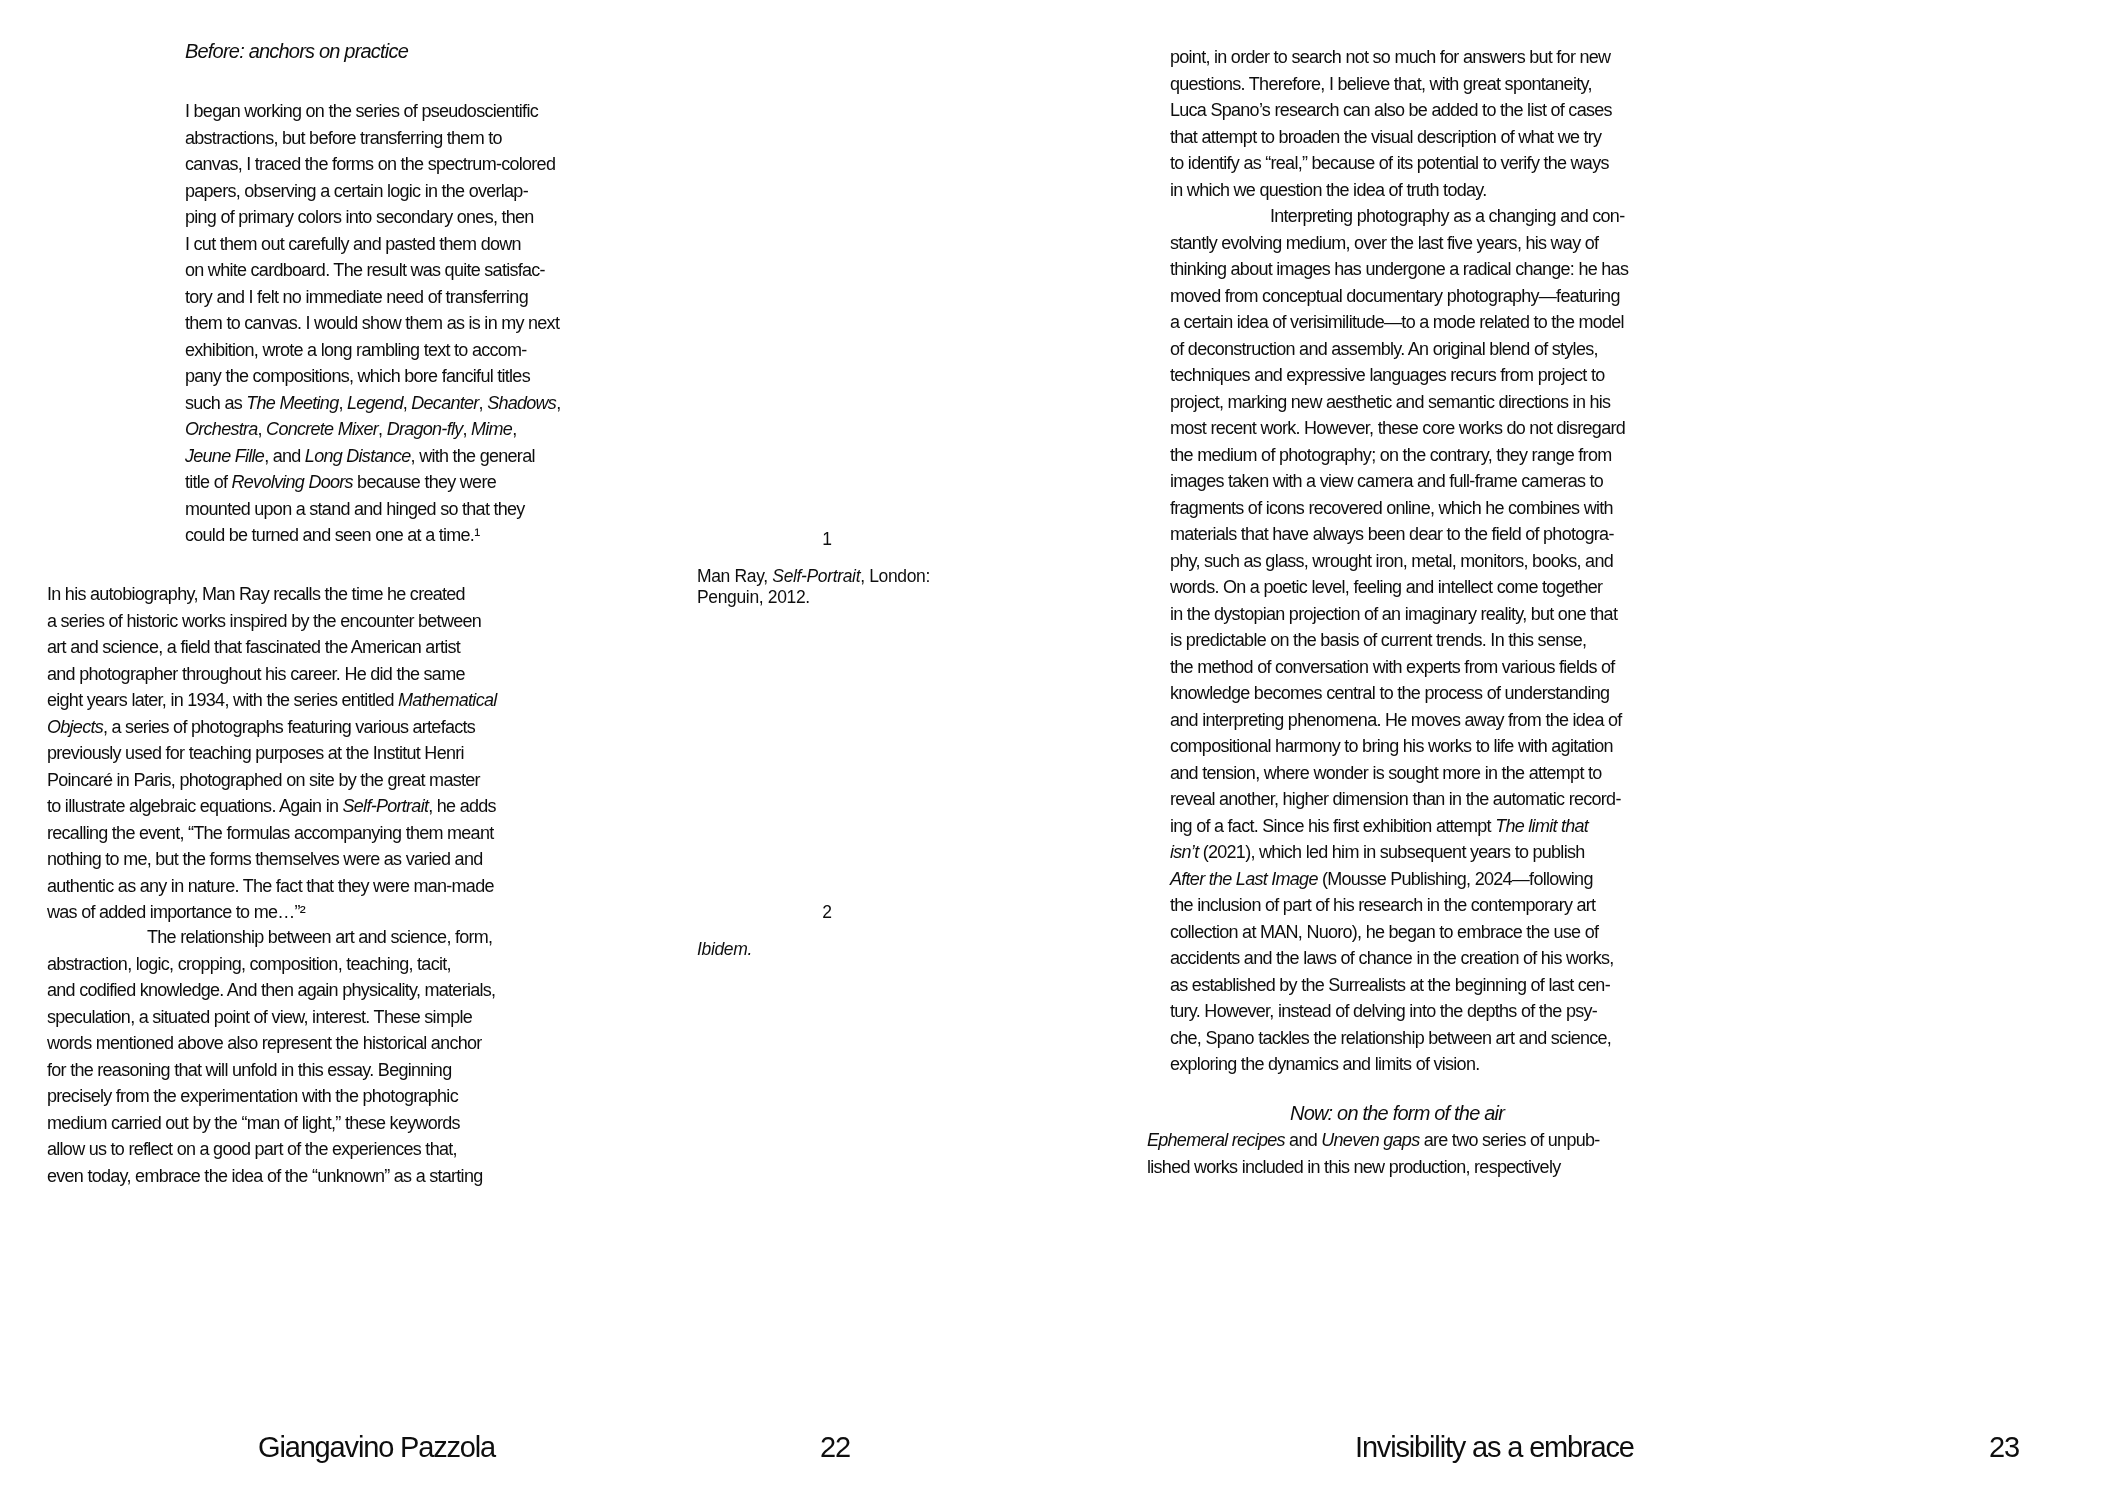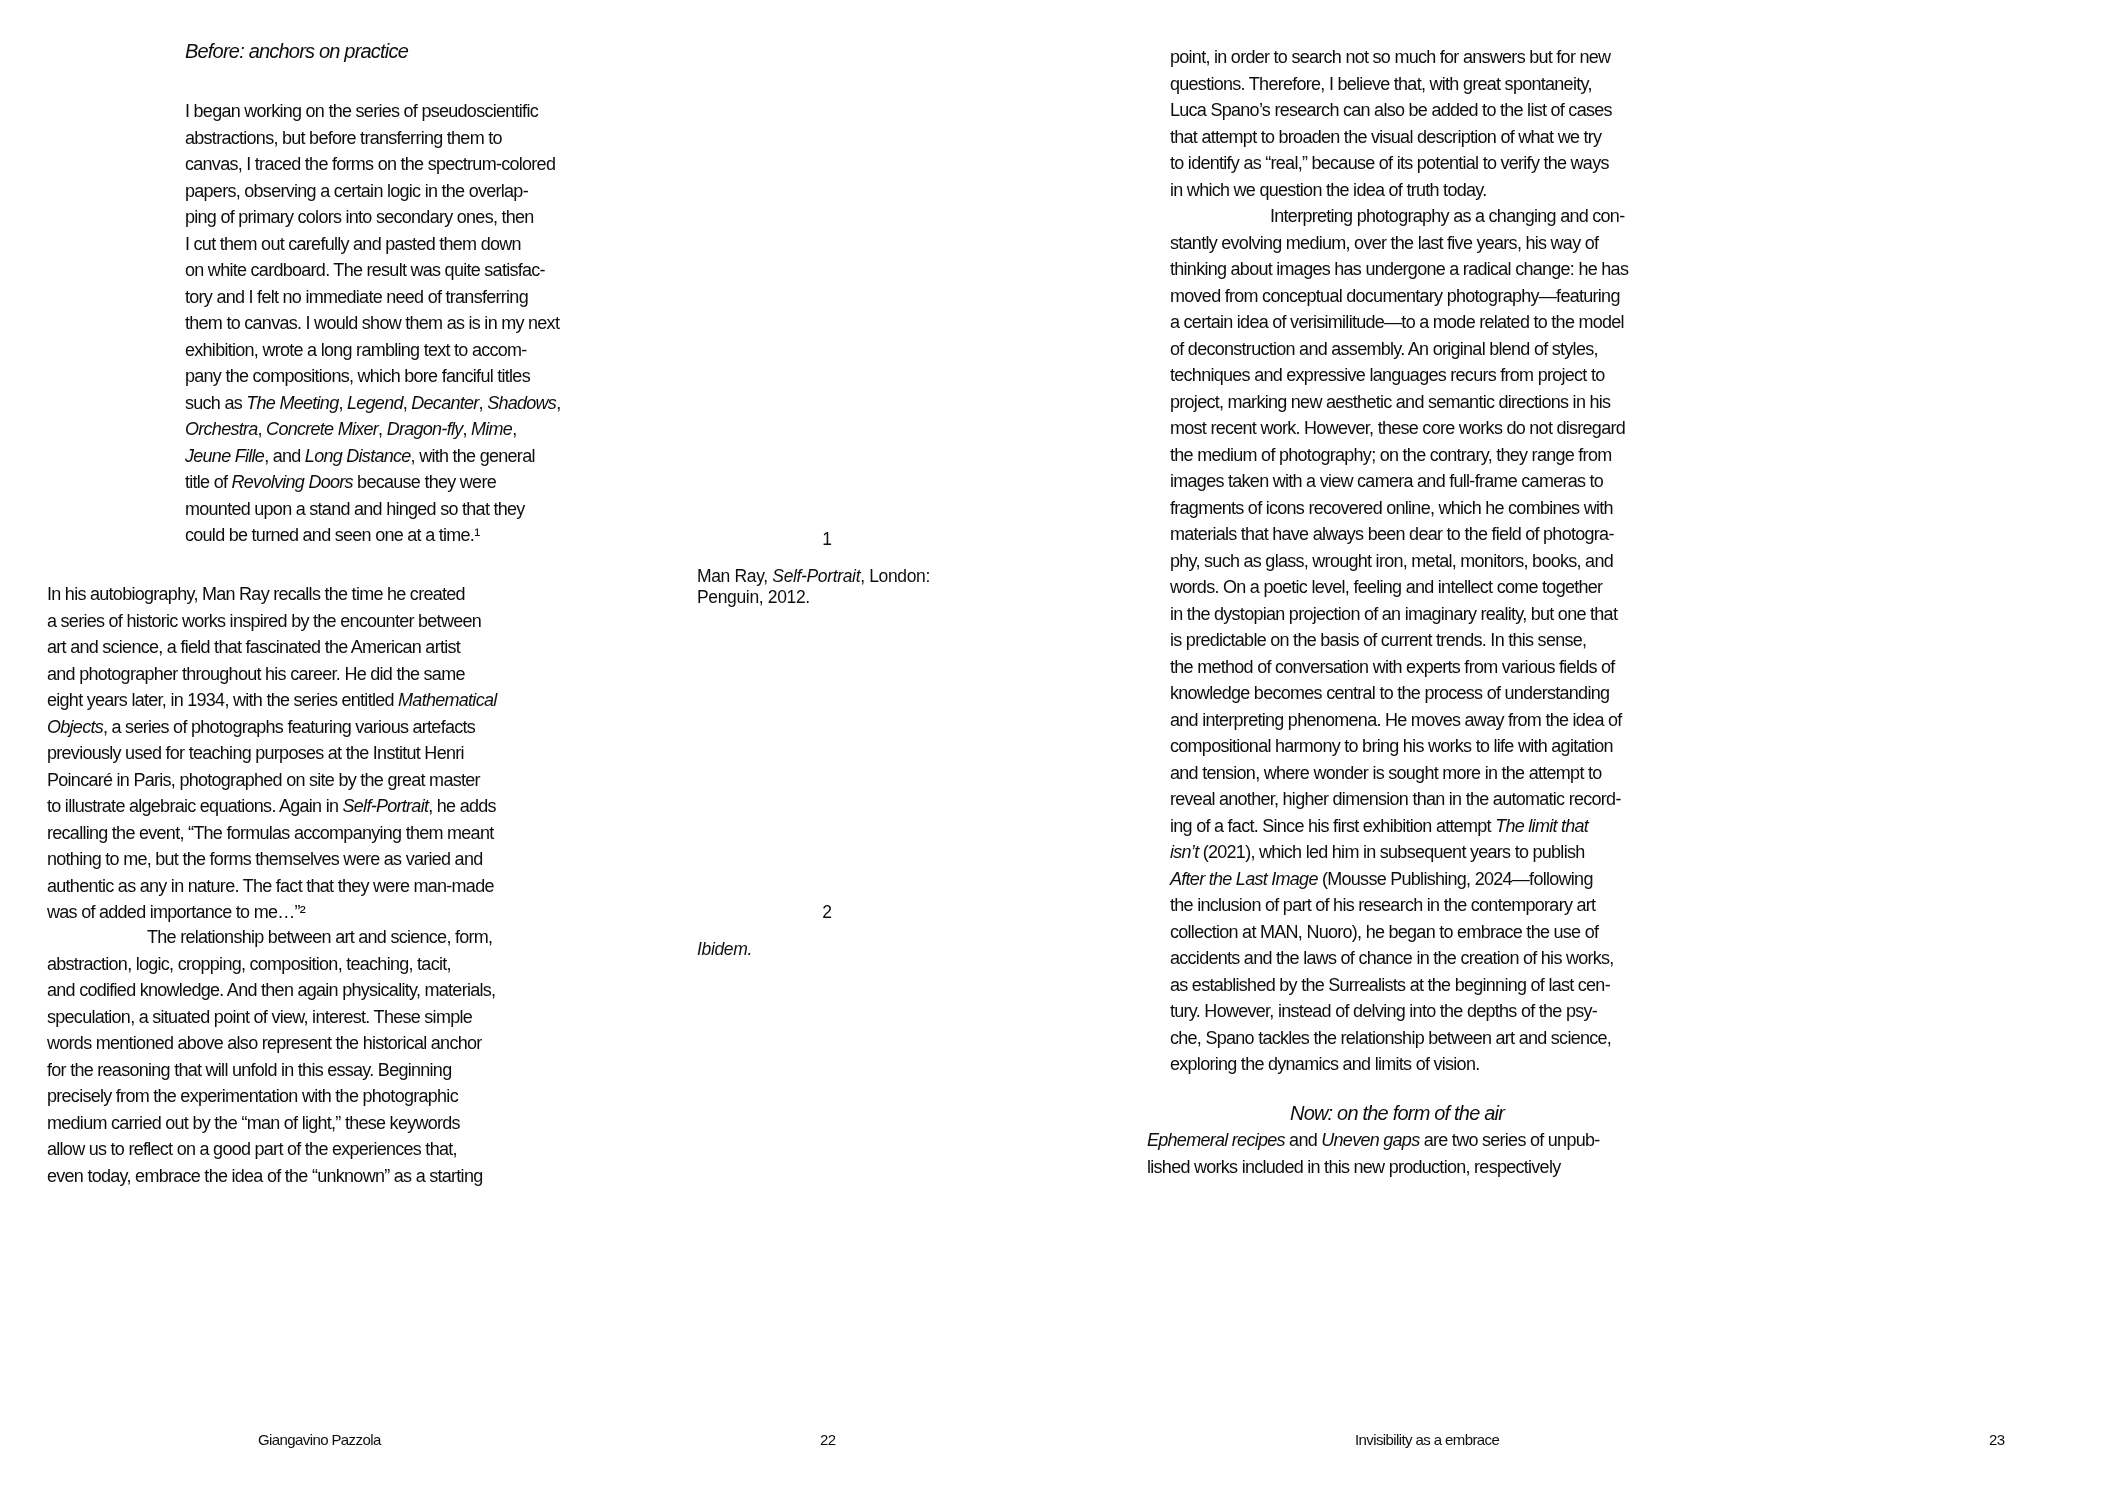--- a/index.html
+++ b/index.html
@@ -33,21 +33,21 @@
   .footnote {
     width: 260px;
     font-size: 17.5px;
     line-height: 21px;
     letter-spacing: -0.02em;
   }
   .fn-num { text-align: center; }
   .fn-text { text-align: left; margin-top: 16px; }
   .italic { font-style: italic; }
   .footer-text {
-    font-size: 15px;
+    font-size: 29px;
     letter-spacing: -0.04em;
     white-space: nowrap;
   }
   i { font-style: italic; }
 </style>
 </head>
 <body>
 
 <div>
 

